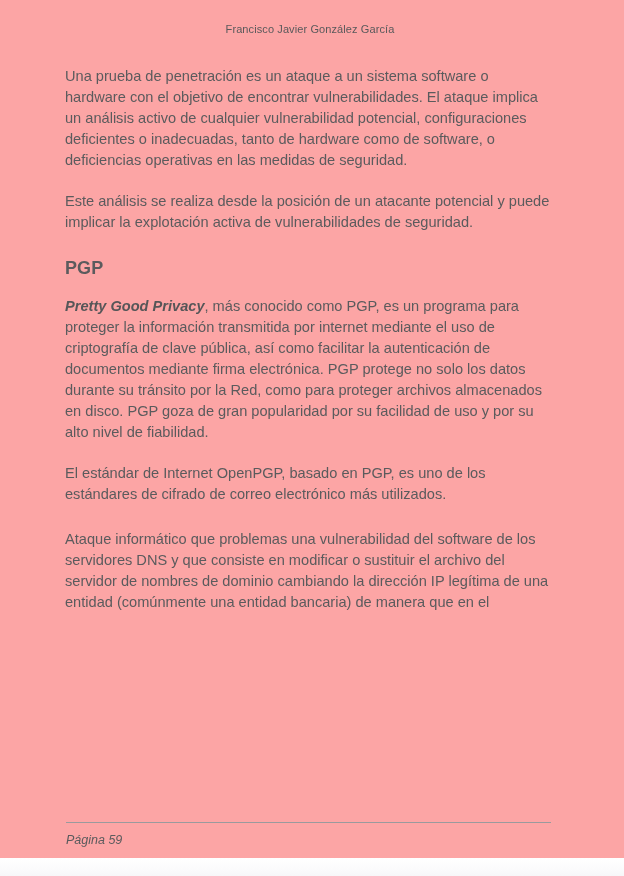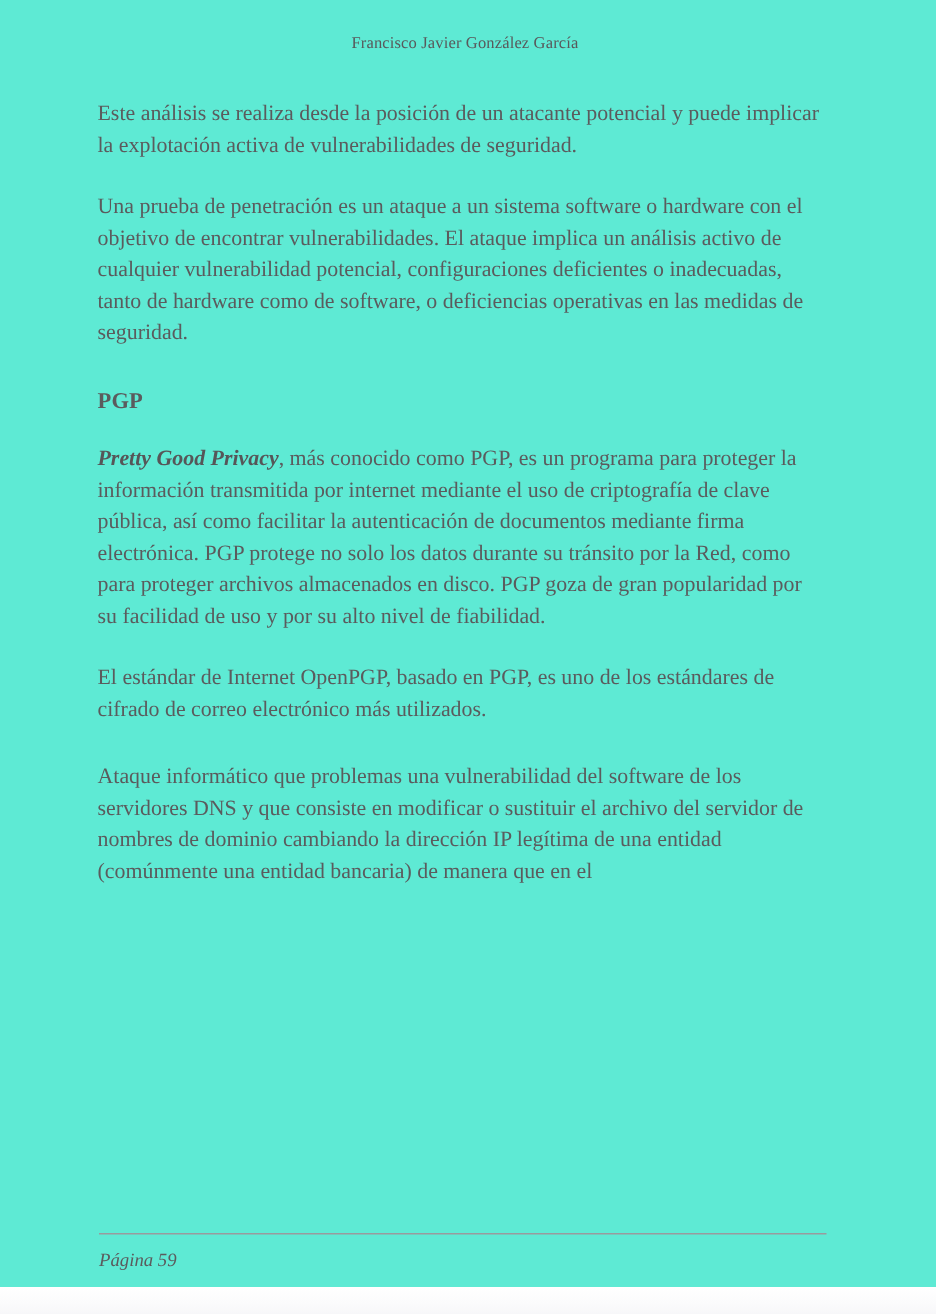--- a/index.html
+++ b/index.html
@@ -7,24 +7,23 @@
     padding: 0;
     background: #ffffff;
   }
   body {
     font-family: "Liberation Sans", sans-serif;
   }
   .page {
     position: relative;
     width: 624px;
     height: 876px;
-    background: #5eead4;
+    background: #fca5a5;
     overflow: hidden;
     box-sizing: border-box;
-    font-family: Liberation Serif, serif;
   }
   .page-edge-shade {
     position: absolute;
     left: 0;
     right: 0;
     bottom: 0;
     height: 18px;
     background: linear-gradient(to bottom, #ffffff 0%, #fbfbfc 60%, #f7f7f9 100%);
     pointer-events: none;
   }
@@ -55,21 +54,21 @@
   .para:last-child {
     margin-bottom: 0;
   }
   .para .bi {
     font-weight: bold;
     font-style: italic;
     color: #565658;
     text-align: center;
   }
   h2.heading {
-    font-size: 15px;
+    font-size: 18px;
     line-height: 22px;
     font-weight: bold;
     font-style: normal;
     color: #5b5b5d;
     margin: 0 0 17px 0;
     letter-spacing: 0.1px;
   }
   h2.heading.italic {
     font-style: italic;
   }
@@ -97,23 +96,23 @@
 </style>
 </head>
 <body>
 
 <div class="page">
 
   <div class="running-head">Francisco Javier González García</div>
 
   <div class="content">
 
+    <p class="para">Una prueba de penetración es un ataque a un sistema software o hardware con el objetivo de encontrar vulnerabilidades. El ataque implica un análisis activo de cualquier vulnerabilidad potencial, configuraciones deficientes o inadecuadas, tanto de hardware como de software, o deficiencias operativas en las medidas de seguridad.</p>
+
     <p class="para">Este análisis se realiza desde la posición de un atacante potencial y puede implicar la explotación activa de vulnerabilidades de seguridad.</p>
-
-    <p class="para">Una prueba de penetración es un ataque a un sistema software o hardware con el objetivo de encontrar vulnerabilidades. El ataque implica un análisis activo de cualquier vulnerabilidad potencial, configuraciones deficientes o inadecuadas, tanto de hardware como de software, o deficiencias operativas en las medidas de seguridad.</p>
 
 
 
     <div class="spacer-before-heading"></div>
 
     <h2 class="heading">PGP</h2>
 
     <p class="para"><span class="bi">Pretty Good Privacy</span><span>, más conocido como PGP, es un programa para proteger la información transmitida por internet mediante el uso de criptografía de clave pública, así como facilitar la autenticación de documentos mediante firma electrónica. PGP protege no solo los datos durante su tránsito por la Red, como para proteger archivos almacenados en disco. PGP goza de gran popularidad por su facilidad de uso y por su alto nivel de fiabilidad.</span></p>
 
     <p class="para">El estándar de Internet OpenPGP, basado en PGP, es uno de los estándares de cifrado de correo electrónico más utilizados.</p>

